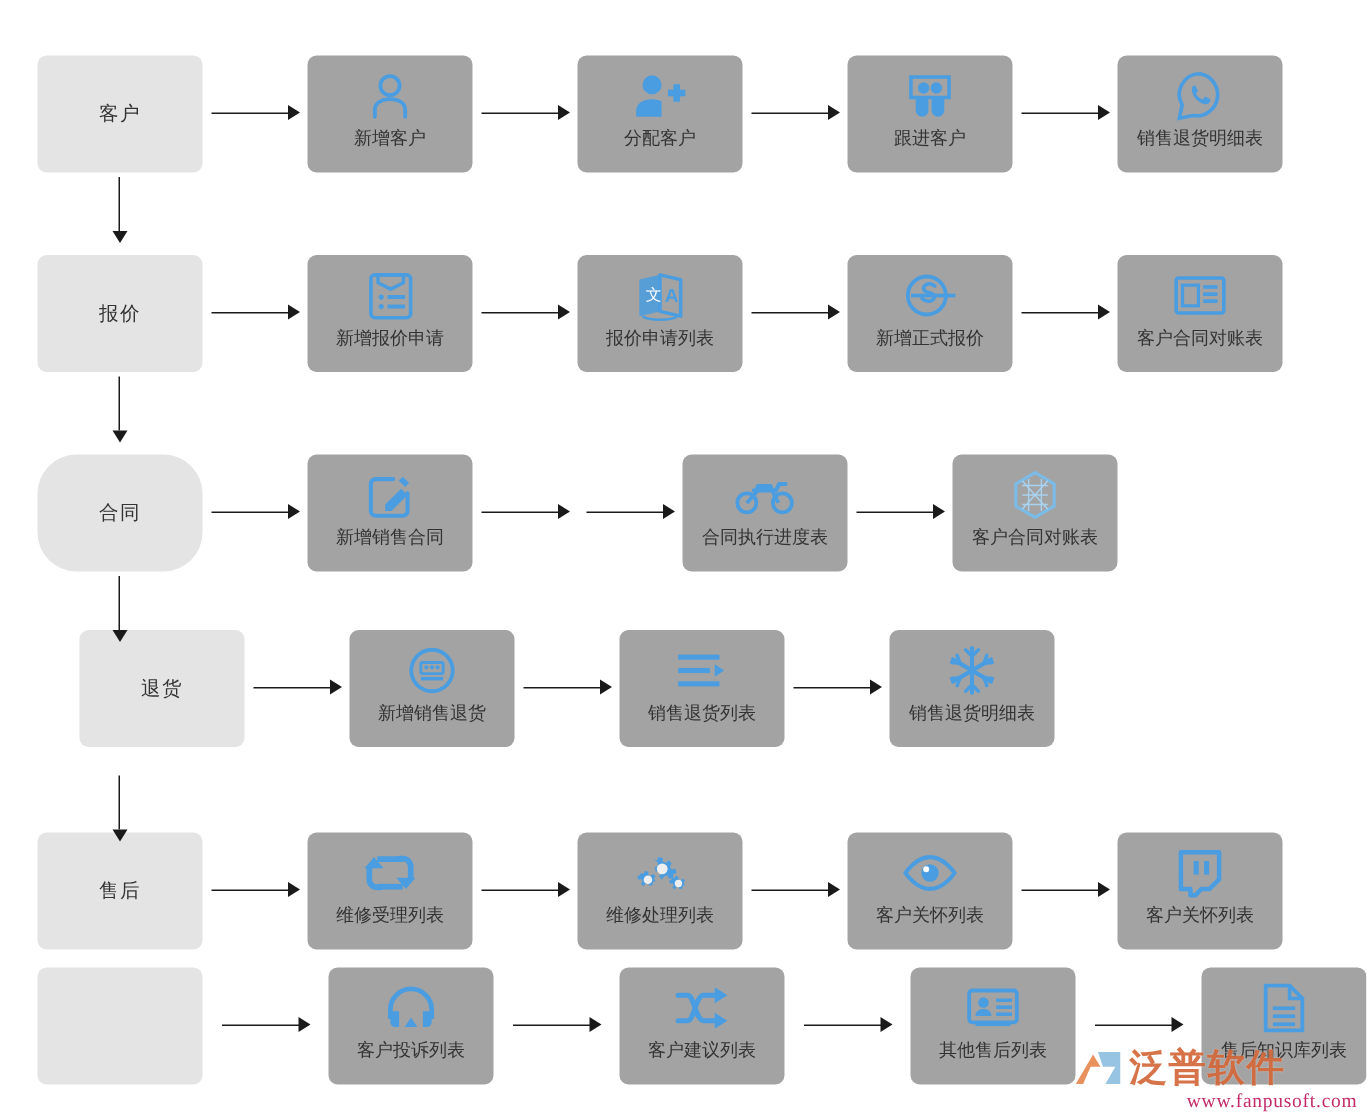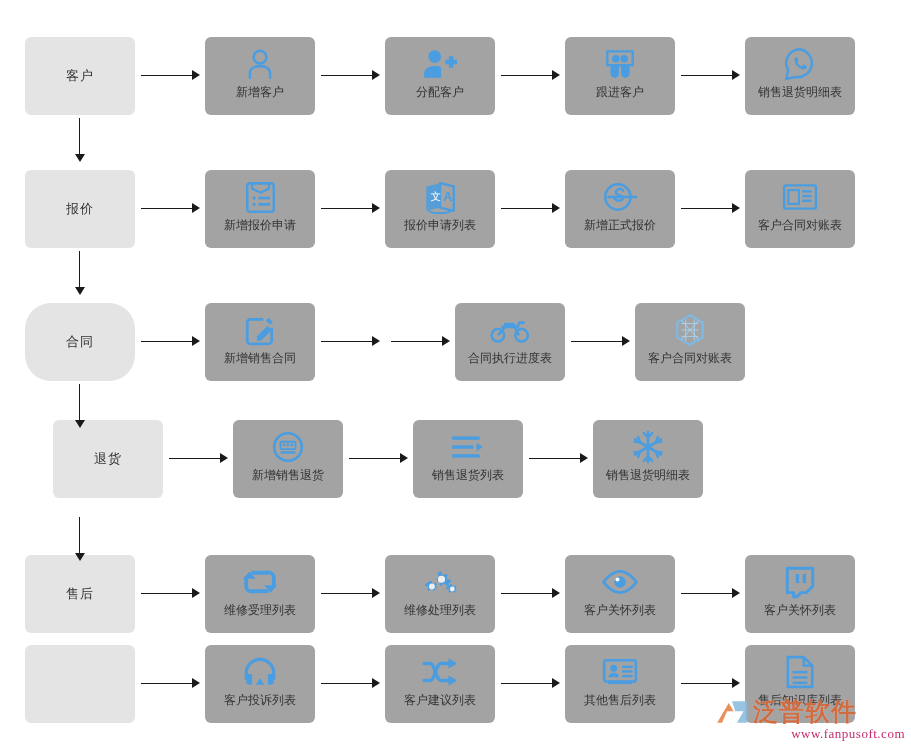--- a/index.html
+++ b/index.html
@@ -450,21 +450,21 @@
         <div class="icon-wrap">
           <svg viewBox="0 0 30 32" width="32" height="34">
             <path d="M3 3h24v17l-6 6h-5l-4 4H9v-4H3z" fill="none" stroke="#4a9de0" stroke-width="2.8" stroke-linejoin="round"></path>
             <rect x="11" y="8.5" width="3.2" height="8.5" fill="#4a9de0"></rect>
             <rect x="17.5" y="8.5" width="3.2" height="8.5" fill="#4a9de0"></rect>
           </svg>
         </div>
         <div class="item-label">客户关怀列表</div>
       </div>
     </div>
-    <div class="row" style="top: 645px;">
+    <div class="row" style="top: 645px; justify-content: space-between;">
       <div class="cell blank" style="margin-left: 25px;"></div>
       <div class="conn">
         <span class="line"></span>
         <span class="head"></span>
       </div>
       <div class="cell item">
         <div class="icon-wrap">
           <svg viewBox="0 0 34 30" width="36" height="32">
             <path d="M4 22v-6a13 13 0 0 1 26 0v6" fill="none" stroke="#4a9de0" stroke-width="3"></path>
             <path d="M4 17h5.5v10H7a3 3 0 0 1-3-3z" fill="#4a9de0"></path>

